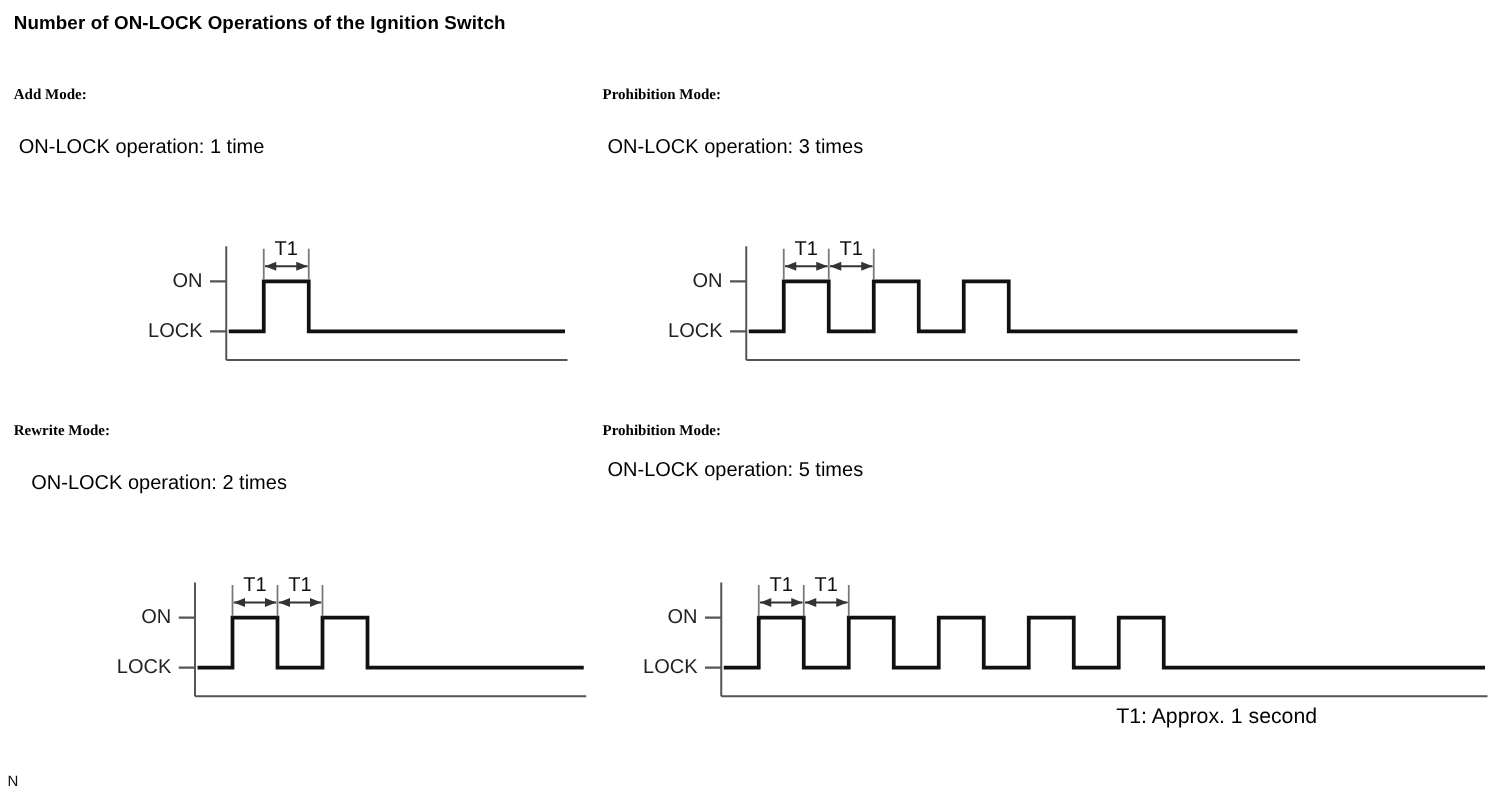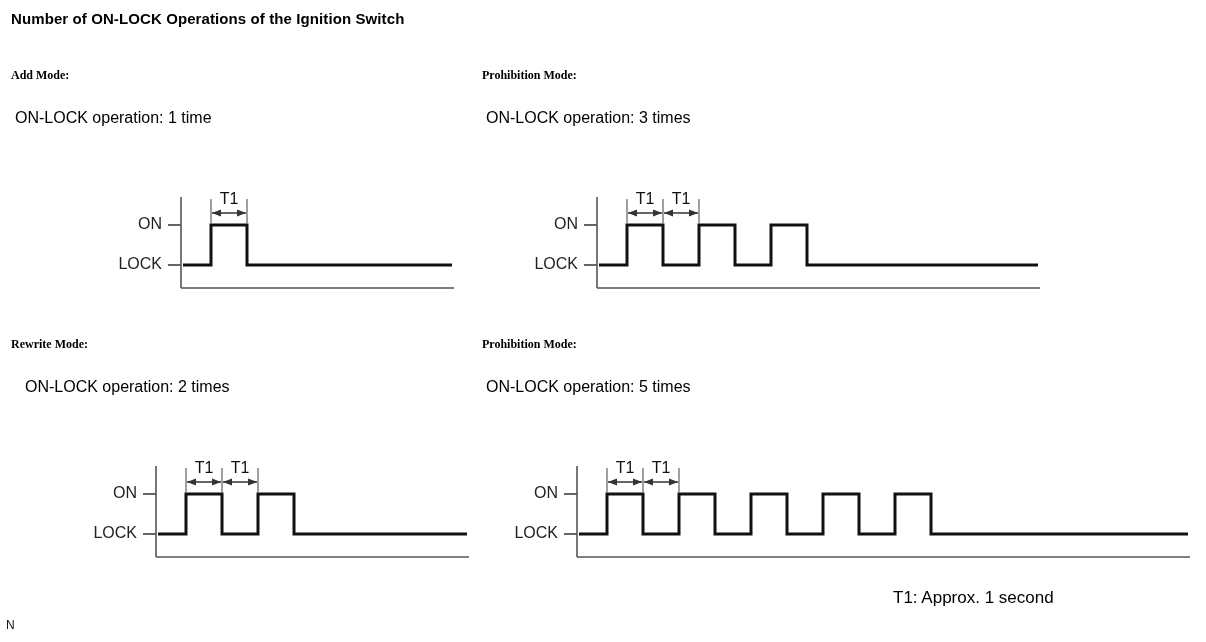--- a/index.html
+++ b/index.html
@@ -144,21 +144,21 @@
           <g>
             <line x1="152" y1="40" x2="186" y2="40" stroke="#333333" stroke-width="1.6"></line>
             <polygon points="152,40 161,36.4 161,43.6" fill="#333333"></polygon>
             <polygon points="186,40 177,36.4 177,43.6" fill="#333333"></polygon>
             <text x="169" y="31" class="t1-label">T1</text>
           </g>
         </svg></div>
     </div>
     <div class="panel" style="left: 482px; top: 337px;">
       <div class="panel-title">Prohibition Mode:</div>
-      <div class="panel-sub" style="margin-top: 26px; margin-left: 4px;">ON-LOCK operation: 5 times</div>
+      <div class="panel-sub" style="margin-top: 16px; margin-left: 4px;">ON-LOCK operation: 5 times</div>
       <div class="wave-wrap" style="position: absolute; left: 10px; top: 105px;"><svg width="700" height="125" viewBox="0 0 700 125">
           <line x1="85" y1="115" x2="698" y2="115" stroke="#555555" stroke-width="1.6"></line>
           <line x1="85" y1="24" x2="85" y2="115" stroke="#555555" stroke-width="1.6"></line>
           <line x1="72" y1="52" x2="85" y2="52" stroke="#555555" stroke-width="1.8"></line>
           <line x1="72" y1="92" x2="85" y2="92" stroke="#555555" stroke-width="1.8"></line>
           <text x="66" y="52" class="axis-label">ON</text>
           <text x="66" y="92" class="axis-label">LOCK</text>
           <polyline points="87,92 115,92 115,52 151,52 151,92 187,92 187,52 223,52 223,92 259,92 259,52 295,52 295,92 331,92 331,52 367,52 367,92 403,92 403,52 439,52 439,92 696,92" fill="none" stroke="#111111" stroke-width="3" stroke-linejoin="miter" stroke-linecap="butt"></polyline>
           <line x1="115" y1="26" x2="115" y2="51" stroke="#777777" stroke-width="1.4"></line>
           <line x1="151" y1="26" x2="151" y2="51" stroke="#777777" stroke-width="1.4"></line>
@@ -172,15 +172,15 @@
           <g>
             <line x1="152" y1="40" x2="186" y2="40" stroke="#333333" stroke-width="1.6"></line>
             <polygon points="152,40 161,36.4 161,43.6" fill="#333333"></polygon>
             <polygon points="186,40 177,36.4 177,43.6" fill="#333333"></polygon>
             <text x="169" y="31" class="t1-label">T1</text>
           </g>
         </svg></div>
     </div>
   </div>
 
-<div class="footer-note" style="left: 893px; top: 588px;">T1: Approx. 1 second</div>
+<div class="footer-note" style="left: 893px; top: 563px;">T1: Approx. 1 second</div>
 
 <div class="corner-mark" style="left: 6px; top: 618px;">N</div>
 
 </body></html>

